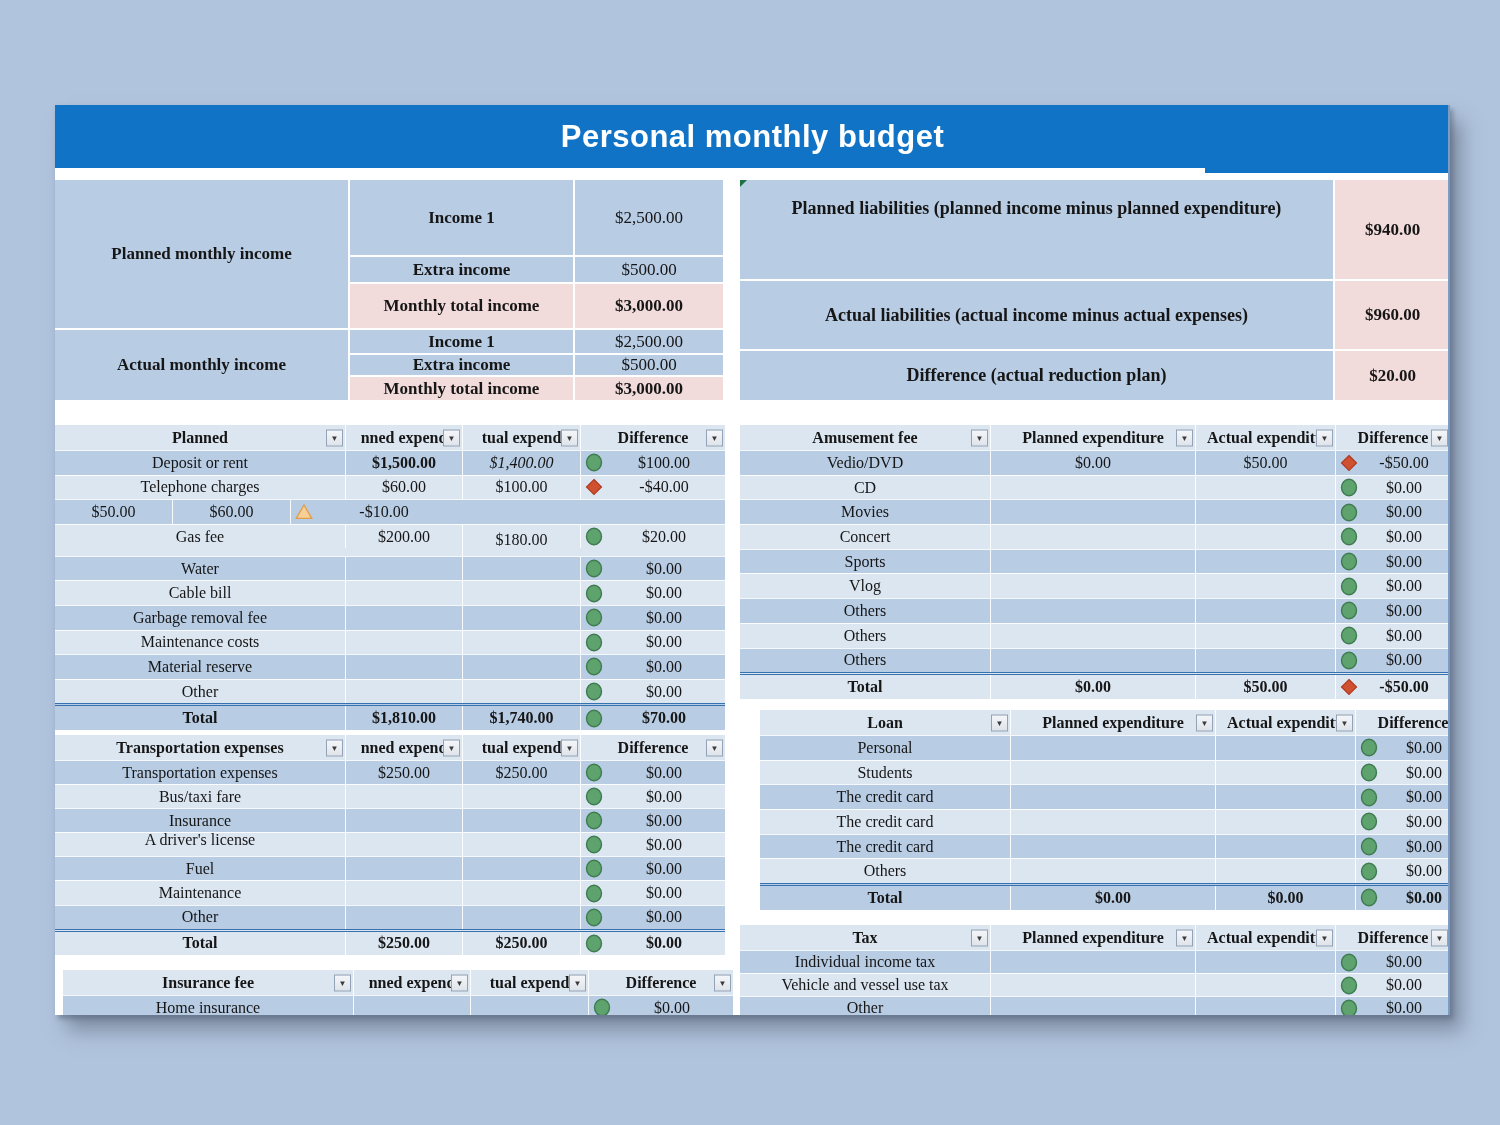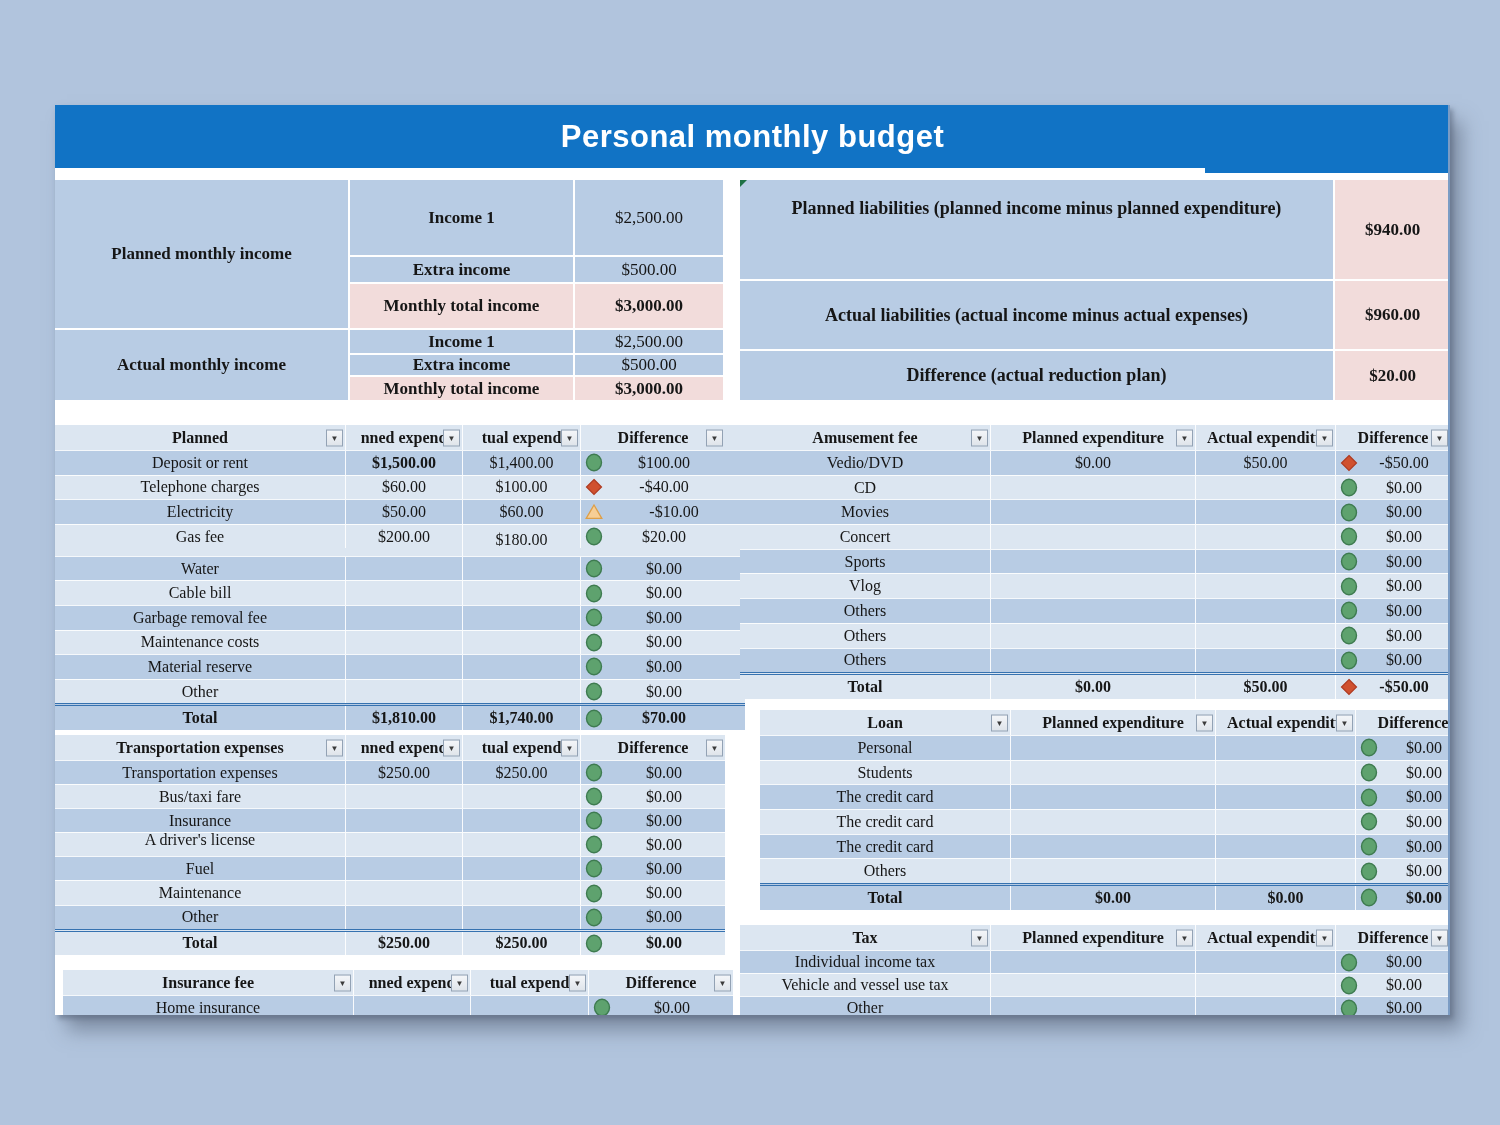--- a/index.html
+++ b/index.html
@@ -94,21 +94,21 @@
               <span class="filter">▼</span>
             </div>
           </div>
           <div class="trow sep dark">
             <div class="tcell" style="width: 290px; height: 23.6px;">
               <span>Deposit or rent</span>
             </div>
             <div class="tcell" style="width: 117px; height: 23.6px; font-weight: bold;">
               <span>$1,500.00</span>
             </div>
-            <div class="tcell" style="width: 118px; height: 23.6px;">
+            <div class="tcell" style="width: 118px; height: 23.6px; font-style: italic;">
               <span>$1,400.00</span>
             </div>
             <div class="tcell diff-cell" style="width: 145px; height: 23.6px;">
               <span class="icon">
                 <svg width="18" height="19" viewBox="0 0 18 19">
                   <ellipse cx="9" cy="9.5" rx="7.5" ry="8.2" fill="#5EA26E" stroke="#3E7B50" stroke-width="1.4"></ellipse>
                 </svg>
               </span>
               <span class="dval">$100.00</span>
             </div>
@@ -126,23 +126,20 @@
             <div class="tcell diff-cell" style="width: 145px; height: 23.6px;">
               <span class="icon">
                 <svg width="18" height="18" viewBox="0 0 18 18">
                   <polygon points="9,1.5 16.5,9 9,16.5 1.5,9" fill="#D0512F" stroke="#AF3A20" stroke-width="1.2"></polygon>
                 </svg>
               </span>
               <span class="dval">-$40.00</span>
             </div>
           </div>
           <div class="trow sep dark">
-            <div class="tcell" style="width: 290px; height: 23.6px;">
-              <span>Electricity</span>
-            </div>
             <div class="tcell" style="width: 117px; height: 23.6px;">
               <span>$50.00</span>
             </div>
             <div class="tcell" style="width: 118px; height: 23.6px;">
               <span>$60.00</span>
             </div>
             <div class="tcell diff-cell" style="width: 165px; height: 23.6px;">
               <span class="icon">
                 <svg width="18" height="17" viewBox="0 0 18 17">
                   <polygon points="9,2 16.8,15.3 1.2,15.3" fill="#F6CE96" stroke="#DD9F49" stroke-width="1.3"></polygon>

